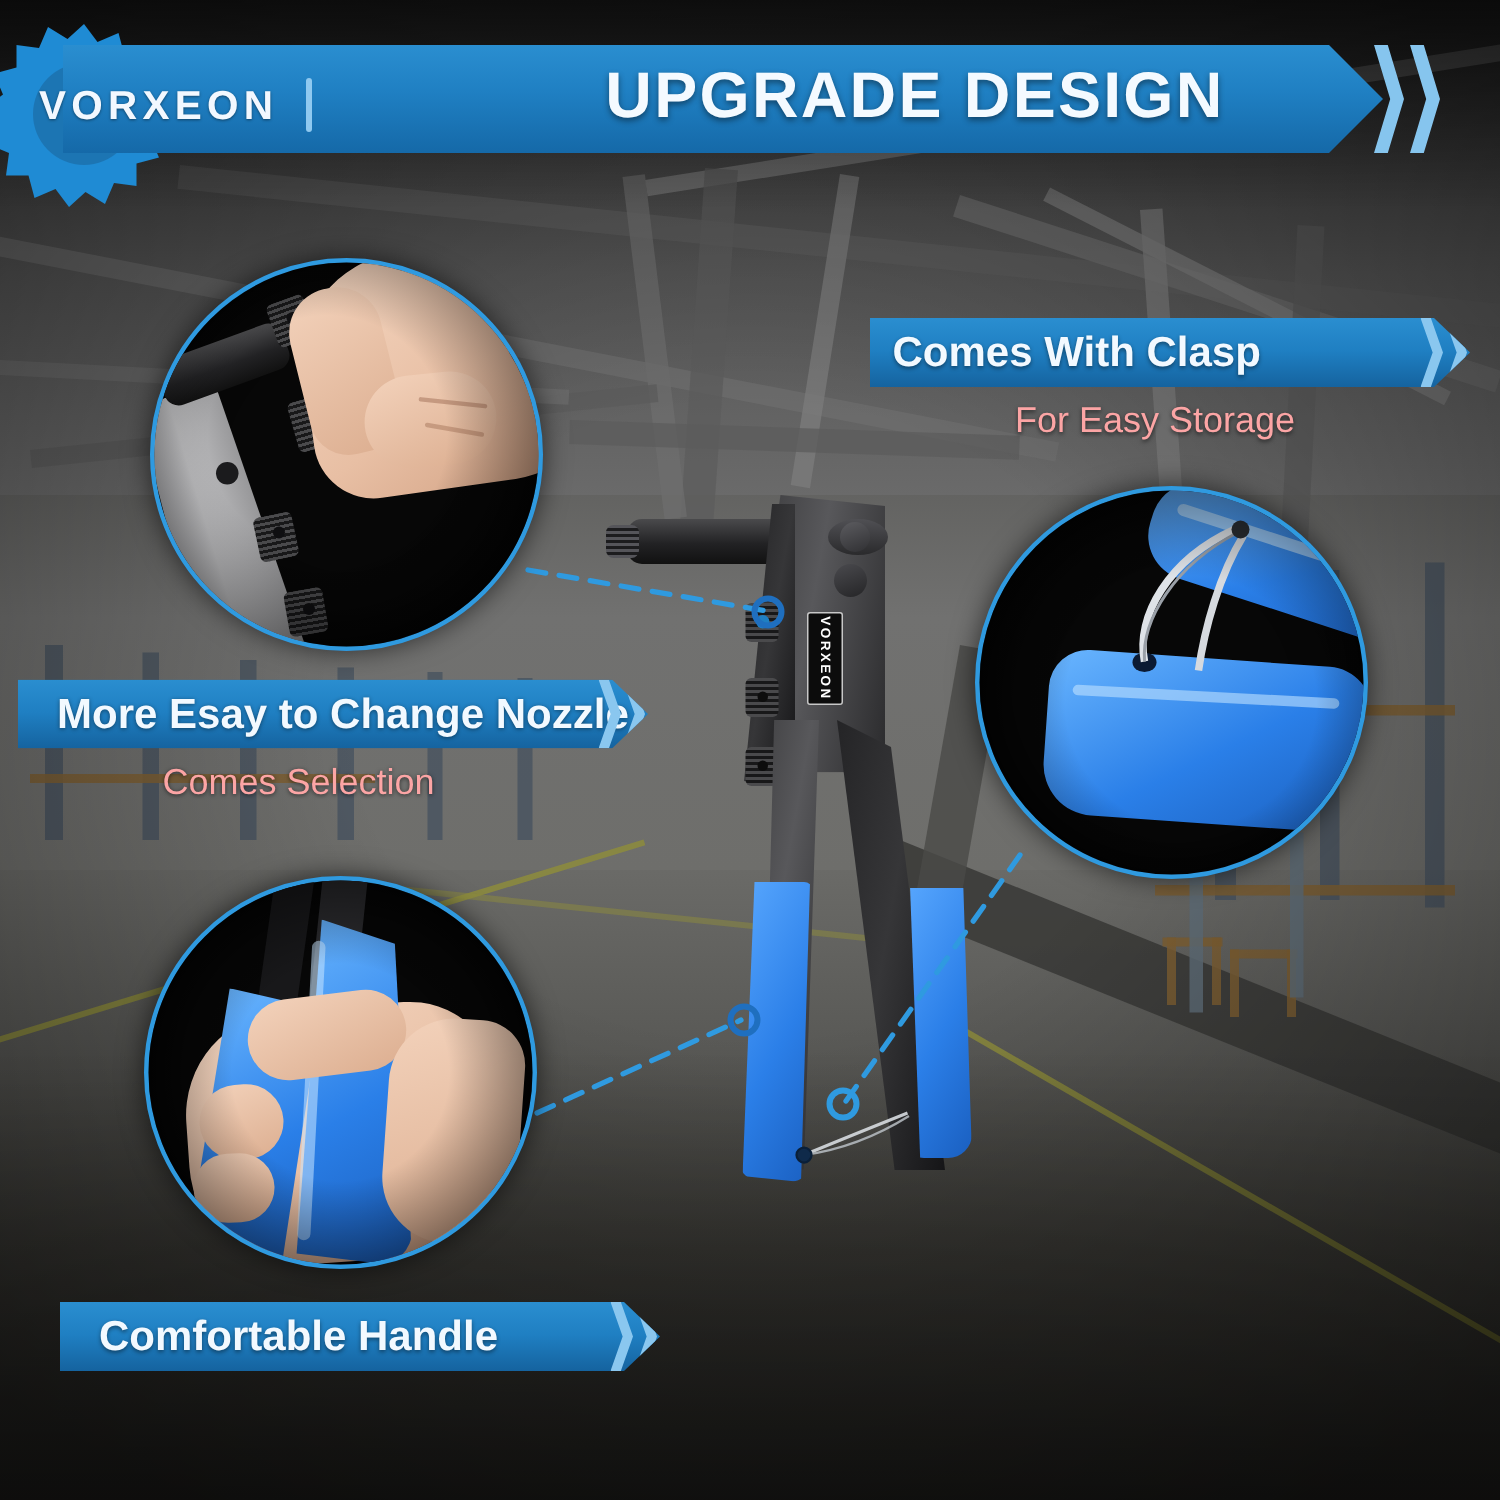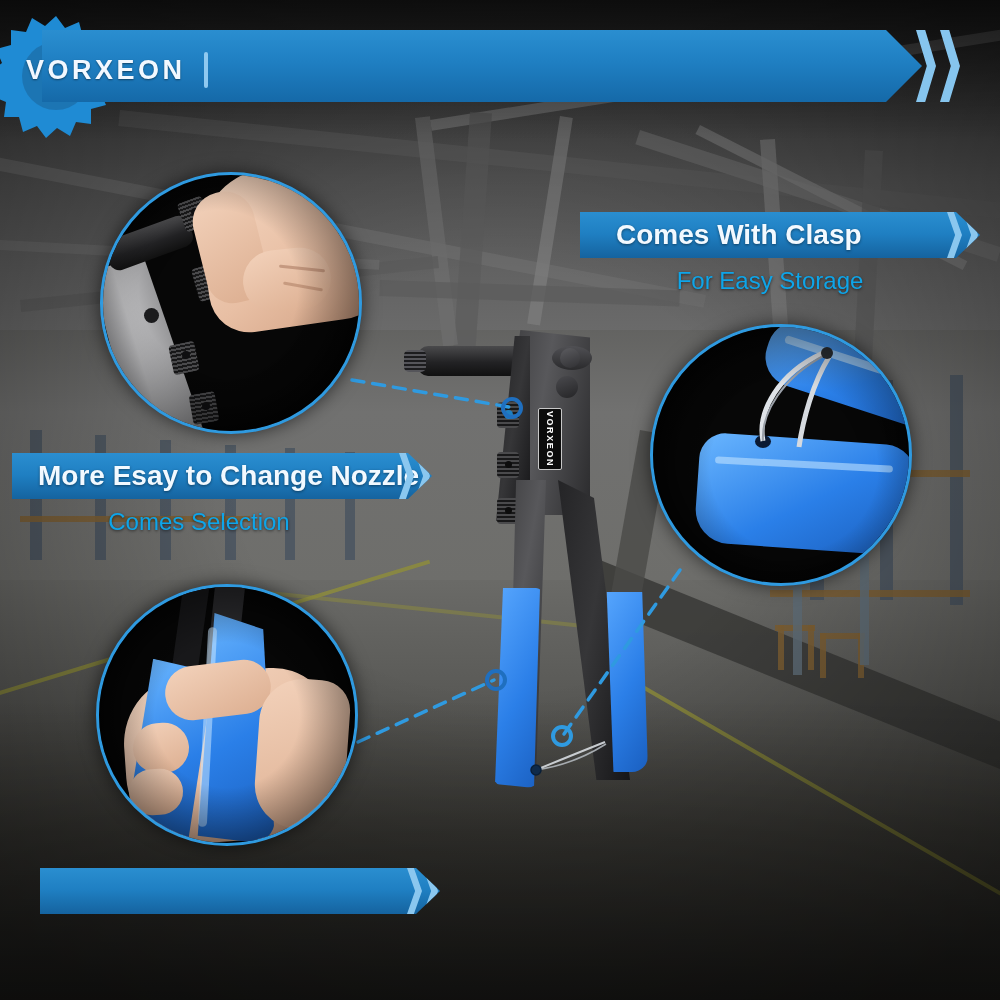--- a/index.html
+++ b/index.html
@@ -78,29 +78,29 @@
     box-shadow:0 2px 5px rgba(0,0,0,.45);
     display:flex;align-items:center;
   }
   .cl-bar span{
     color:#f2f9ff;font-size:28px;font-weight:bold;white-space:nowrap;
     text-shadow:0 1px 3px rgba(0,0,0,.45);
   }
   .cl-chev{position:absolute;top:0;width:15px;height:46px;background:#8ac7ef;
     clip-path:polygon(0 0, 46% 0, 100% 50%, 46% 100%, 0 100%, 54% 50%);}
   .cl-sub{
-    margin-top:9px;color:#0ea5e9;font-size:24px;text-align:center;
+    margin-top:9px;color:#fca5a5;font-size:24px;text-align:center;
     text-shadow:0 1px 3px rgba(0,0,0,.6);white-space:nowrap;
   }
 
   
   .callout.left .cl-bar{padding-left:26px;}
   .callout.left .cl-sub{padding-right:46px;}
   
-  .callout.right .cl-bar{padding-left:36px;}
+  .callout.right .cl-bar{padding-left:15px;}
   .callout.right .cl-sub{padding-right:20px;}
 
   
   .inset{
     position:absolute;border-radius:50%;overflow:hidden;
     border:3px solid #2f9ae0;background:#070707;
     box-shadow:0 0 18px rgba(0,0,0,.6), inset 0 0 40px rgba(0,0,0,.9);
   }
   .inset .scene{position:absolute;inset:0;}
 
@@ -333,20 +333,21 @@
         <circle cx="64" cy="64" r="34" fill="#1c6ea8" opacity=".75"></circle>
       </svg>
     </div>
     <div class="hdr-bar"></div>
     <div class="hdr-chev c1"></div>
     <div class="hdr-chev c2"></div>
     <div class="logo-wrap">
       <div class="logo-text">VORXEON</div>
       <div class="logo-div"></div>
     </div>
+    <div class="hdr-title">UPGRADE DESIGN</div>
   </div>
 
   <div class="callout right" style="left:580px;top:212px;width:400px;">
     <div class="cl-bar">
       <span>Comes With Clasp</span>
       <div class="cl-chev" style="right:18px;"></div>
       <div class="cl-chev" style="right:2px;"></div>
     </div>
     <div class="cl-sub">For Easy Storage</div>
   </div>
@@ -355,18 +356,19 @@
     <div class="cl-bar">
       <span>More Esay to Change Nozzle</span>
       <div class="cl-chev" style="right:18px;"></div>
       <div class="cl-chev" style="right:2px;"></div>
     </div>
     <div class="cl-sub">Comes Selection</div>
   </div>
 
   <div class="callout left" style="left:40px;top:868px;width:400px;">
     <div class="cl-bar">
+      <span>Comfortable Handle</span>
       <div class="cl-chev" style="right:18px;"></div>
       <div class="cl-chev" style="right:2px;"></div>
     </div>
   </div>
 
 </div>
 
 </body></html>

